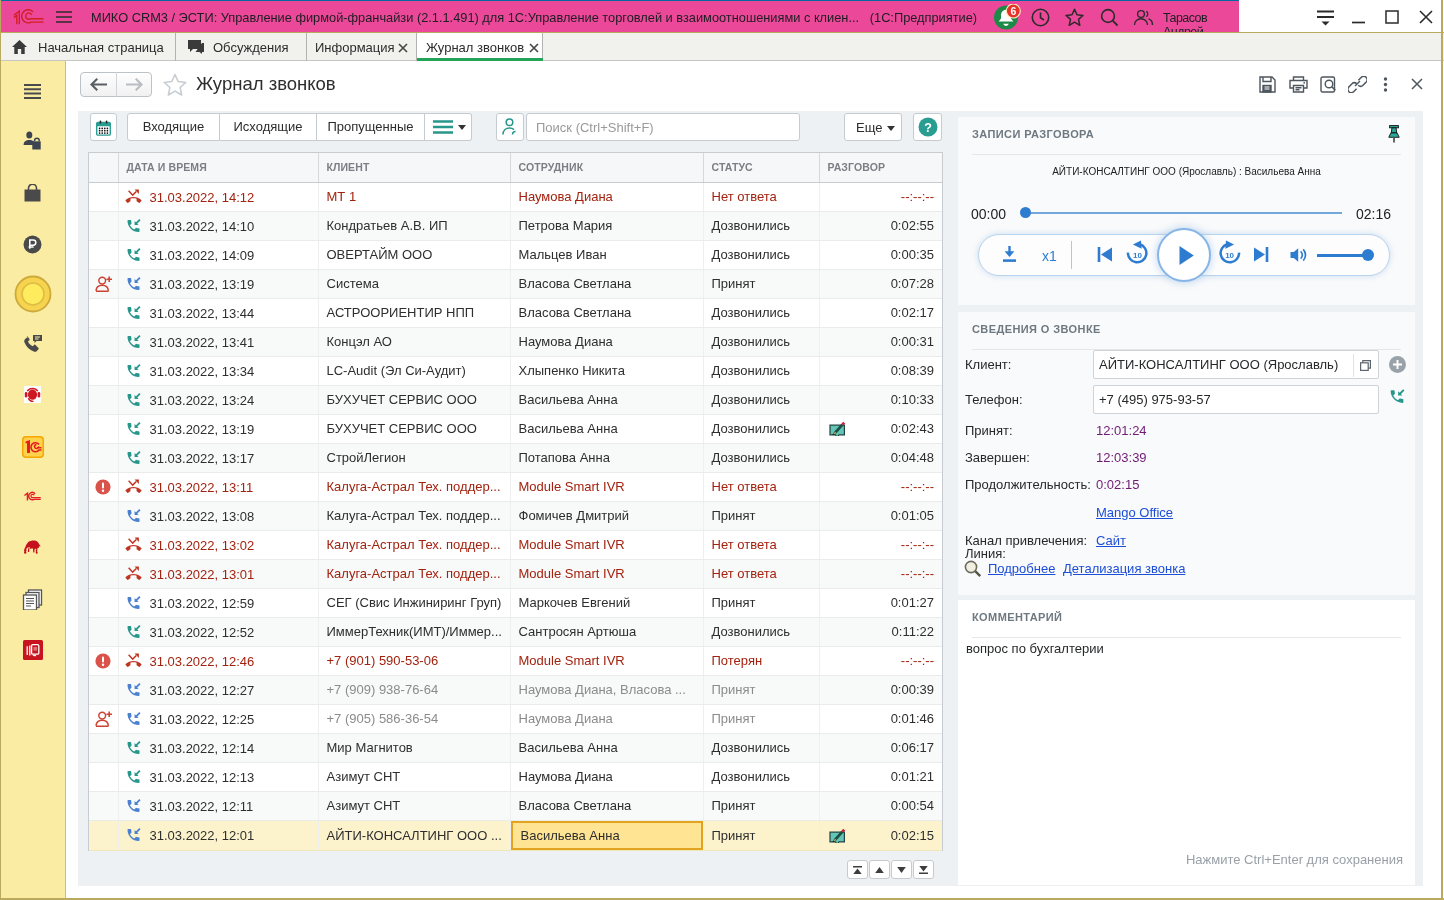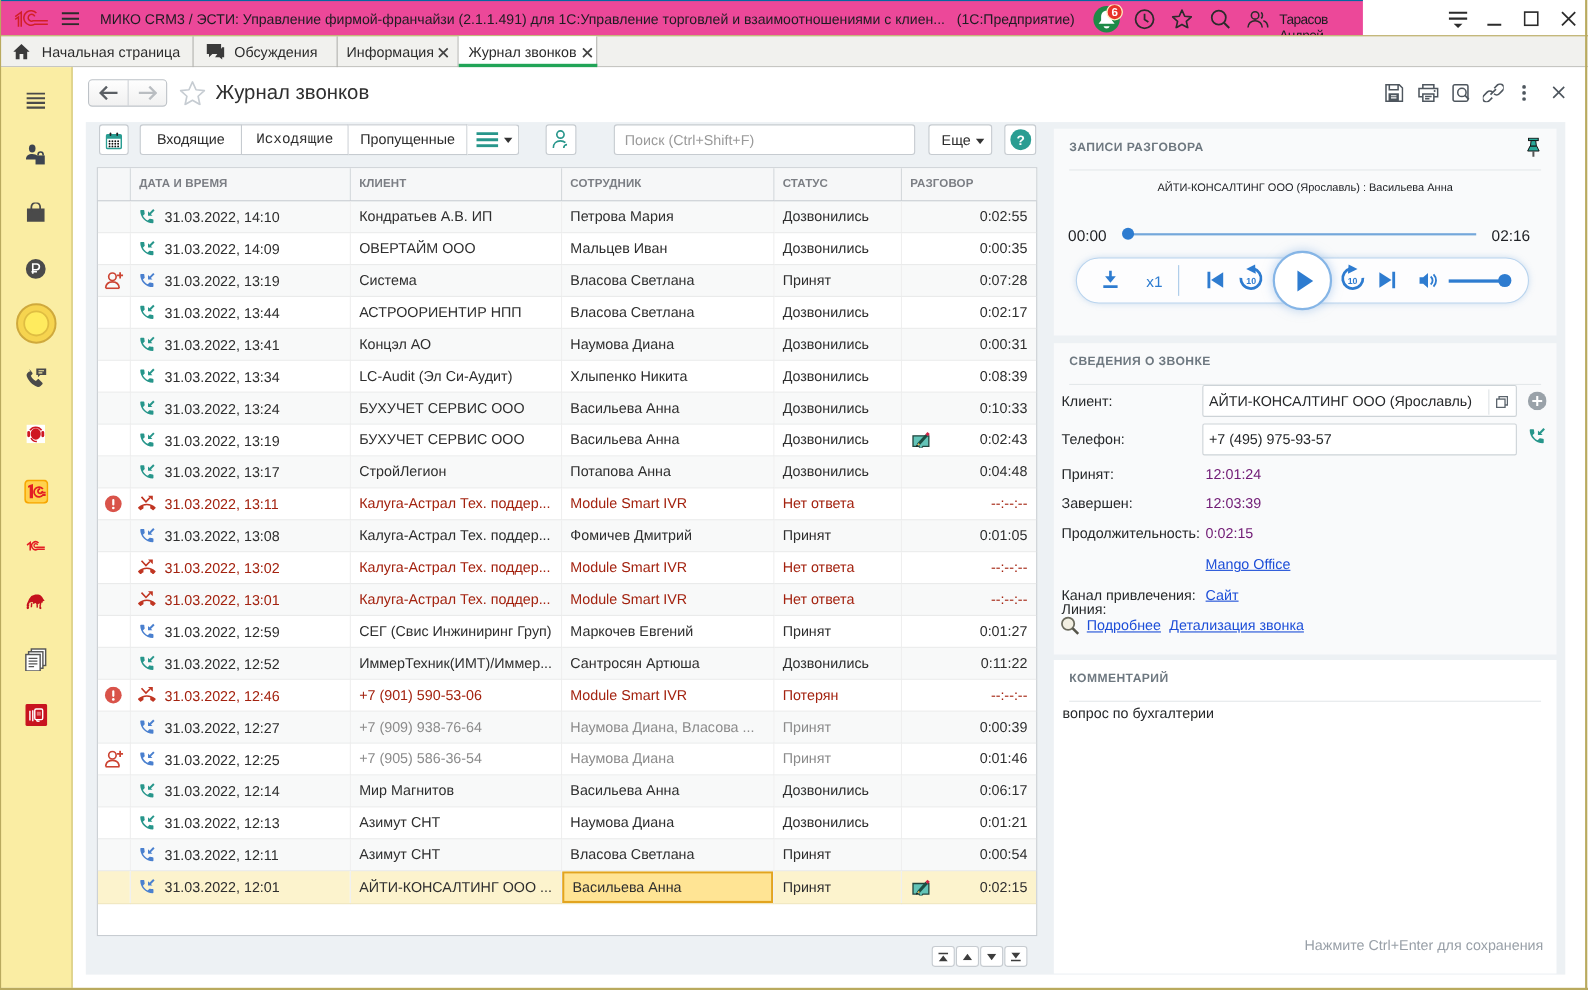--- a/index.html
+++ b/index.html
@@ -354,38 +354,38 @@
         <circle cx="6.2" cy="10.7" r="0.85"></circle>
         <circle cx="8.8" cy="10.7" r="0.85"></circle>
         <circle cx="11.4" cy="10.7" r="0.85"></circle>
         <circle cx="3.6" cy="13.1" r="0.85"></circle>
         <circle cx="6.2" cy="13.1" r="0.85"></circle>
         <circle cx="8.8" cy="13.1" r="0.85"></circle>
         <circle cx="11.4" cy="13.1" r="0.85"></circle>
       </g>
     </svg>
   <div class="btn" style="left:127px;top:113px;width:93px;height:28px;text-align:center;line-height:25px;border-radius:3px 0 0 3px;">Входящие</div>
-  <div class="seg" style="left:220px;top:113px;width:97px;height:28px;line-height:25px;font-family:Liberation Mono, monospace;">Исходящие</div>
+  <div class="seg" style="left:220px;top:113px;width:97px;height:28px;line-height:25px;">Исходящие</div>
   <div class="seg" style="left:317px;top:113px;width:108px;height:28px;line-height:25px;">Пропущенные</div>
   <div class="seg" style="left:425px;top:113px;width:47px;height:28px;border-radius:0 3px 3px 0;"></div>
   <svg class="abs" style="left:433px;top:120px;" width="20" height="14" viewBox="0 0 20 14">
       <path d="M0 1.5h20M0 7h20M0 12.5h20" stroke="#27968b" stroke-width="2.6"></path>
     </svg>
   <svg class="abs" style="left:458px;top:125px;" width="8" height="5" viewBox="0 0 8 5">
       <path d="M0 0 4 5 8 0z" fill="#333"></path>
     </svg>
   <div class="btn" style="left:496px;top:113px;width:28px;height:28px;"></div>
   <svg class="abs" style="left:502px;top:118px;" width="17" height="18" viewBox="0 0 17 18">
       <g fill="none" stroke="#27968b" stroke-width="1.5">
         <circle cx="7.5" cy="4.3" r="3.3"></circle>
         <path d="M1 16.5c0-4 2.7-6.5 6.5-6.5 1.8 0 3.4.6 4.5 1.6"></path>
         <path d="M10.5 16.5a3 3 0 0 1 3-3"></path>
       </g>
     </svg>
-  <div class="btn" style="left:558px;top:113px;width:274px;height:28px;">
+  <div class="btn" style="left:526px;top:113px;width:274px;height:28px;">
       <span style="position:absolute;left:9px;top:6px;color:#9a9a9a;">Поиск (Ctrl+Shift+F)</span>
     </div>
   <div class="btn" style="left:844px;top:113px;width:58px;height:28px;">
       <span style="position:absolute;left:11px;top:6px;">Еще</span>
     <svg class="abs" style="left:42px;top:12px;" width="8" height="5" viewBox="0 0 8 5">
         <path d="M0 0 4 5 8 0z" fill="#333"></path>
       </svg>
   </div>
   <div class="btn" style="left:913px;top:113px;width:29px;height:28px;"></div>
   <svg class="abs" style="left:918px;top:117px;" width="20" height="20" viewBox="0 0 20 20">
@@ -405,20 +405,30 @@
         </colgroup>
     <tbody>
           <tr>
             <th></th>
             <th>ДАТА И ВРЕМЯ</th>
             <th>КЛИЕНТ</th>
             <th>СОТРУДНИК</th>
             <th>СТАТУС</th>
             <th>РАЗГОВОР</th>
           </tr>
+<tr class="red">
+<td class="ic"></td>
+<td><svg class="phico" width="17" height="16" viewBox="0 0 24 24">
+                <use href="#ph-miss"></use>
+              </svg><span class="dt">31.03.2022, 14:12</span></td>
+<td>МТ 1</td>
+<td>Наумова Диана</td>
+<td>Нет ответа</td>
+<td class="dur"><span>--:--:--</span></td>
+</tr>
 <tr class=" alt">
 <td class="ic"></td>
 <td><svg class="phico" width="17" height="16" viewBox="0 0 24 24">
                 <use href="#ph-in"></use>
               </svg><span class="dt">31.03.2022, 14:10</span></td>
 <td>Кондратьев А.В. ИП</td>
 <td>Петрова Мария</td>
 <td>Дозвонились</td>
 <td class="dur"><span>0:02:55</span></td>
 </tr>

